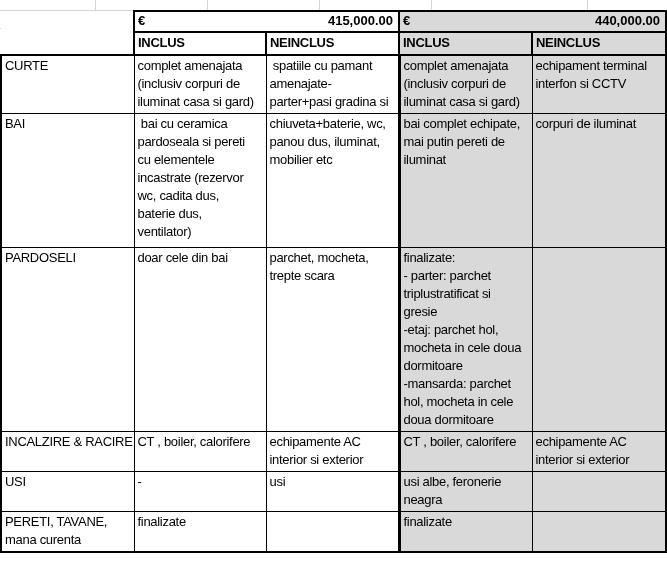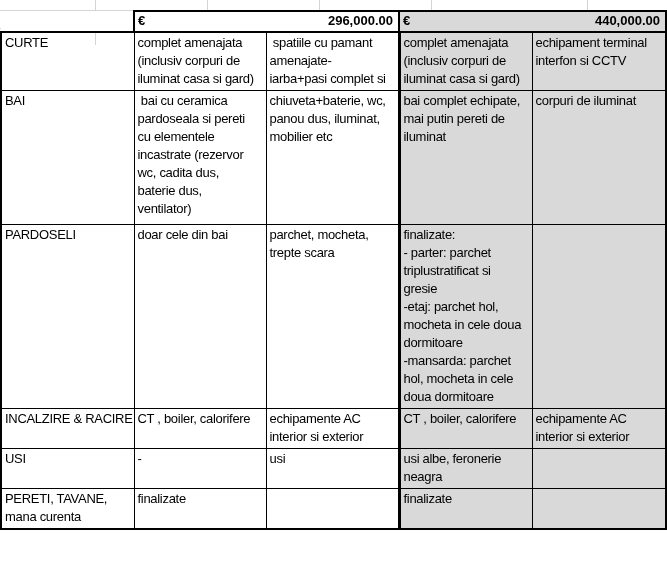--- a/index.html
+++ b/index.html
@@ -94,45 +94,60 @@
       <col style="width:133px">
         <col style="width:134px">
     </colgroup>
 
     <tbody>
         <tr class="price-row" style="height:19px;">
       <td class="blank"></td>
       <td class="bordered" colspan="2">
         <div class="price-flex">
           <span>€</span>
-          <span>296,000.00</span>
+          <span>415,000.00</span>
         </div>
       </td>
       <td class="bordered shaded col-d col-e" colspan="2">
         <div class="price-flex">
           <span>€</span>
           <span>440,000.00</span>
         </div>
       </td>
     </tr>
 
+    <tr class="colhead-row" style="height:17px;">
+      <td class="blank"></td>
+      <td class="bordered">
+        <div class="cell bold">INCLUS</div>
+      </td>
+      <td class="bordered">
+        <div class="cell bold">NEINCLUS</div>
+      </td>
+      <td class="bordered shaded col-d">
+        <div class="cell bold">INCLUS</div>
+      </td>
+      <td class="bordered shaded col-e">
+        <div class="cell bold">NEINCLUS</div>
+      </td>
+    </tr>
 
     <tr class="first-data-row" style="height:53px;">
       <td class="bordered col-a">
         <div class="cell">CURTE</div>
       </td>
       <td class="bordered">
         <div class="cell va-top">complet amenajata
 (inclusiv corpuri de
 iluminat casa si gard)</div>
       </td>
       <td class="bordered">
         <div class="cell va-top"> spatiile cu pamant
 amenajate-
-iarba+pasi complet si</div>
+parter+pasi gradina si</div>
       </td>
       <td class="bordered shaded col-d">
         <div class="cell va-top">complet amenajata
 (inclusiv corpuri de
 iluminat casa si gard)</div>
       </td>
       <td class="bordered shaded col-e">
         <div class="cell">echipament terminal
 interfon si CCTV</div>
       </td>

